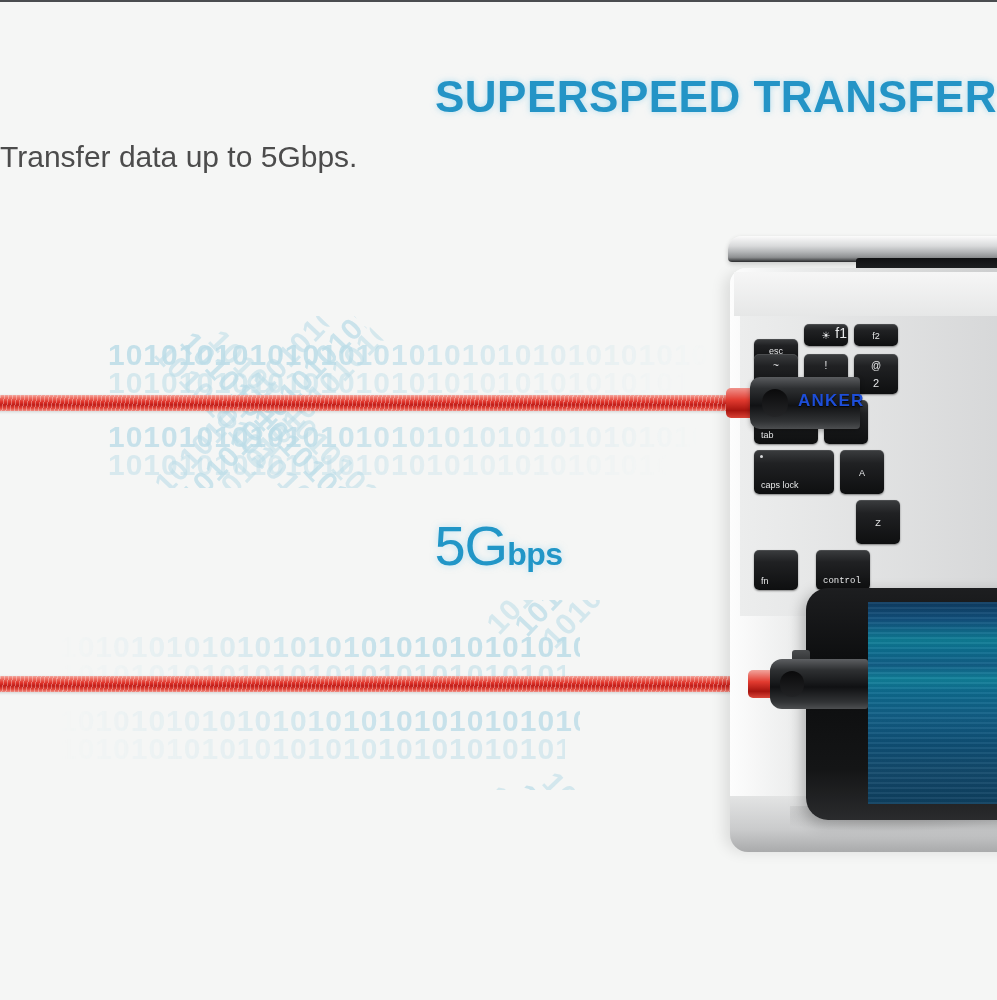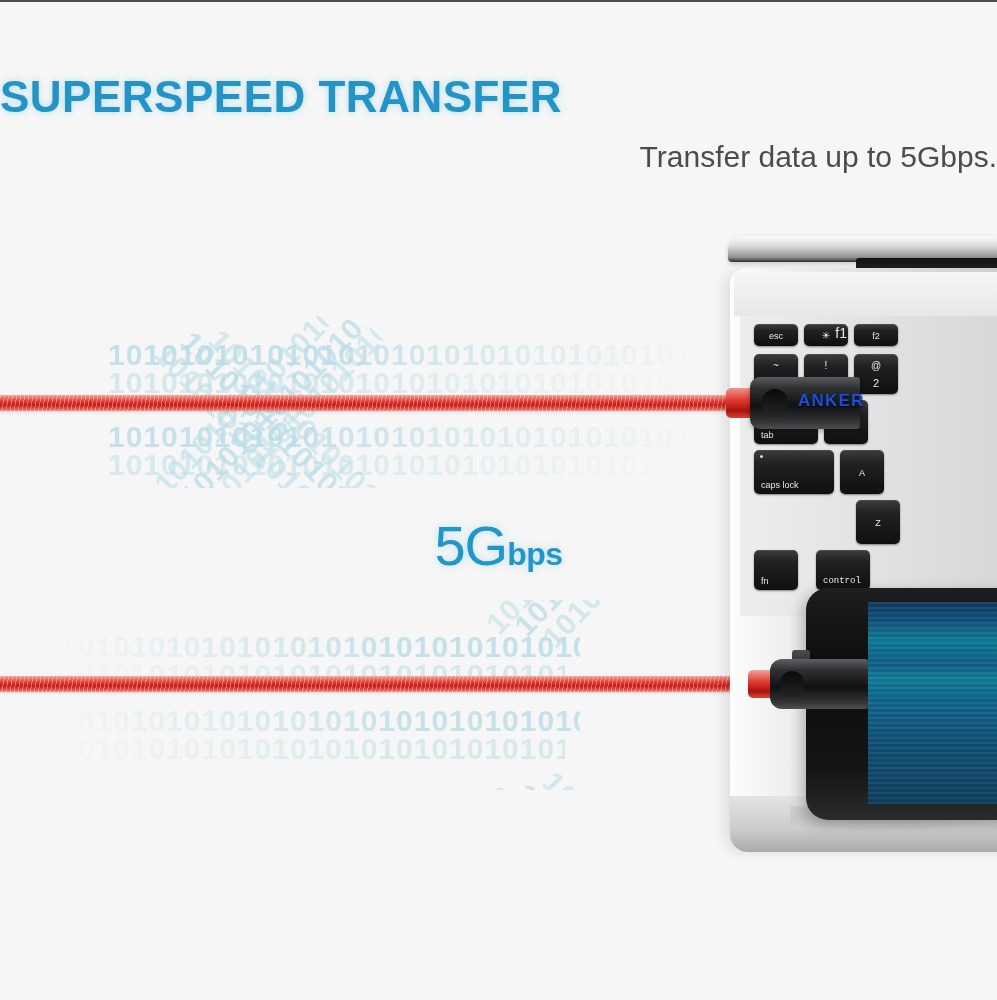--- a/index.html
+++ b/index.html
@@ -7,27 +7,27 @@
     width:997px;height:1000px;
     background:#f5f6f5;
     font-family:"Liberation Sans", sans-serif;
     overflow:hidden;
   }
   .stage{position:relative;width:997px;height:1000px;background:#f5f6f5;overflow:hidden;}
   .topline{position:absolute;left:0;top:0;width:997px;height:2px;background:#2b2f33;opacity:.85;}
 
   
   .title{
-    position:absolute;left:0;top:72px;width:997px;text-align:left;
+    position:absolute;left:0;top:72px;width:997px;text-align:right;
     font-size:44px;font-weight:bold;letter-spacing:.5px;
     color:#2494c6;
     text-shadow:0 0 6px rgba(120,200,235,.55);
   }
   .subtitle{
-    position:absolute;left:0;top:140px;width:997px;text-align:right;
+    position:absolute;left:0;top:140px;width:997px;text-align:left;
     font-size:30px;font-weight:300;color:#4c4c4c;
   }
 
   
   .gbps{
     position:absolute;left:0;top:518px;width:997px;text-align:center;
     color:#2196c7;text-shadow:0 0 7px rgba(130,205,240,.5);
     line-height:1;
   }
   .gbps .big{font-size:56px;font-weight:normal;letter-spacing:-1px;}
@@ -206,21 +206,21 @@
   <div class="gbps">
     <span class="big">5G</span><span class="small">bps</span>
   </div>
 
   <div id="laptop">
     <div class="lid"></div>
     <div class="hinge"></div>
     <div class="base"></div>
     <div class="palm"></div>
     <div class="keybed" id="keybed">
-        <div class="key" style="left: 14px; top: 8px; width: 44px; height: 22px;">
+        <div class="key" style="left: 14px; top: 23px; width: 44px; height: 22px;">
           <span class="ctr">esc</span>
         </div>
         <div class="key" style="left: 64px; top: 8px; width: 44px; height: 22px;">
           <span class="upper">☀</span>
           <span class="lower" style="left: auto; right: 1px; transform: none; font-size: 14px;">f1</span>
         </div>
         <div class="key" style="left: 114px; top: 8px; width: 44px; height: 22px;">
           <span class="ctr">f2</span>
         </div>
         <div class="key" style="left: 14px; top: 38px; width: 44px; height: 40px;">

